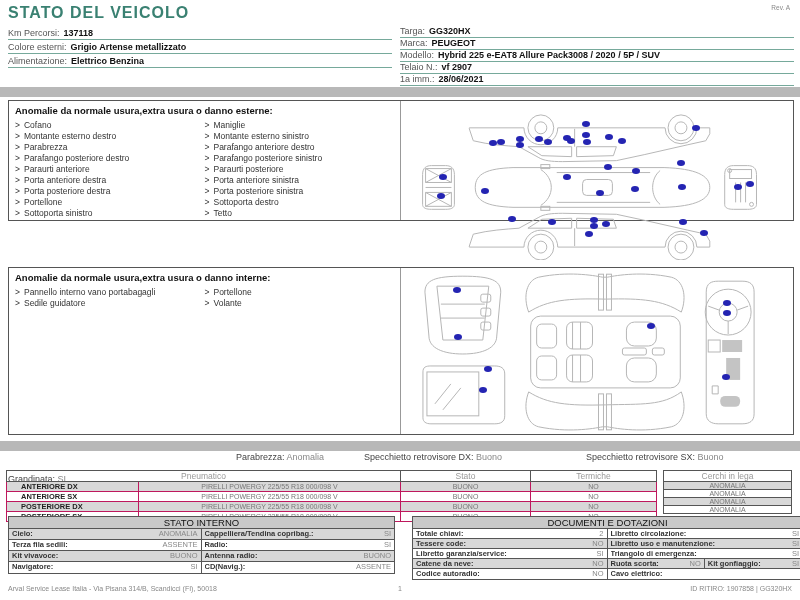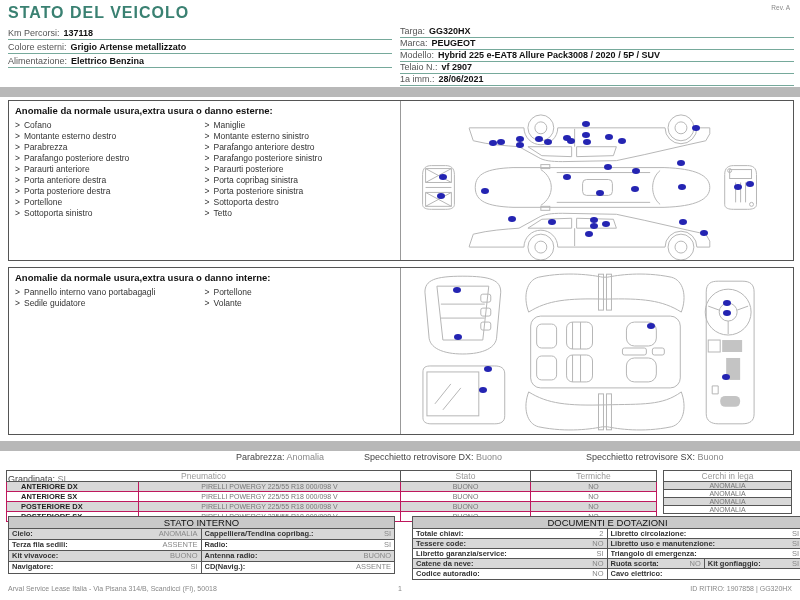--- a/index.html
+++ b/index.html
@@ -14,21 +14,21 @@
   .hrow { display:flex; align-items:flex-end; border-bottom:1px solid #76A99B; font-size:9px; padding-bottom:1px; }
   .hdr-left .hrow { height:14px; }
   .hdr-right .hrow { height:12px; }
   .hlabel { color:#555; margin-right:4px; white-space:nowrap; }
   .hval { font-weight:bold; color:#111; white-space:nowrap; }
 
   .band { position:absolute; left:0; width:800px; height:10px; background:#B8B8B8; }
   #band1 { top:87px; } #band2 { top:441px; }
 
   .anom-box { position:absolute; left:8px; width:786px; border:1px solid #555; display:flex; background:#fff; }
-  #ext-box { top:100px; height:161px; }
+  #ext-box { top:100px; height:121px; }
   #int-box { top:267px; height:168px; }
   .anom-left { width:392px; border-right:1px solid #999; padding:4px 6px; }
   .anom-title { font-size:9.5px; font-weight:bold; margin-bottom:4px; color:#111; }
   .anom-cols { display:flex; }
   .anom-col { width:50%; padding-right:4px; }
   .li { font-size:8.5px; color:#333; line-height:11px; display:flex; }
   .li .b { margin-right:4px; }
   .anom-right { position:relative; flex:1; }
   .anom-right svg { display:block; }
 
@@ -179,21 +179,21 @@
           <div class="li">
               <span class="b">&gt;</span>
               <span>Parafango posteriore sinistro</span>
             </div>
           <div class="li">
               <span class="b">&gt;</span>
               <span>Paraurti posteriore</span>
             </div>
           <div class="li">
               <span class="b">&gt;</span>
-              <span>Porta copribag sinistra</span>
+              <span>Porta anteriore sinistra</span>
             </div>
           <div class="li">
               <span class="b">&gt;</span>
               <span>Porta posteriore sinistra</span>
             </div>
           <div class="li">
               <span class="b">&gt;</span>
               <span>Sottoporta destro</span>
             </div>
           <div class="li">

